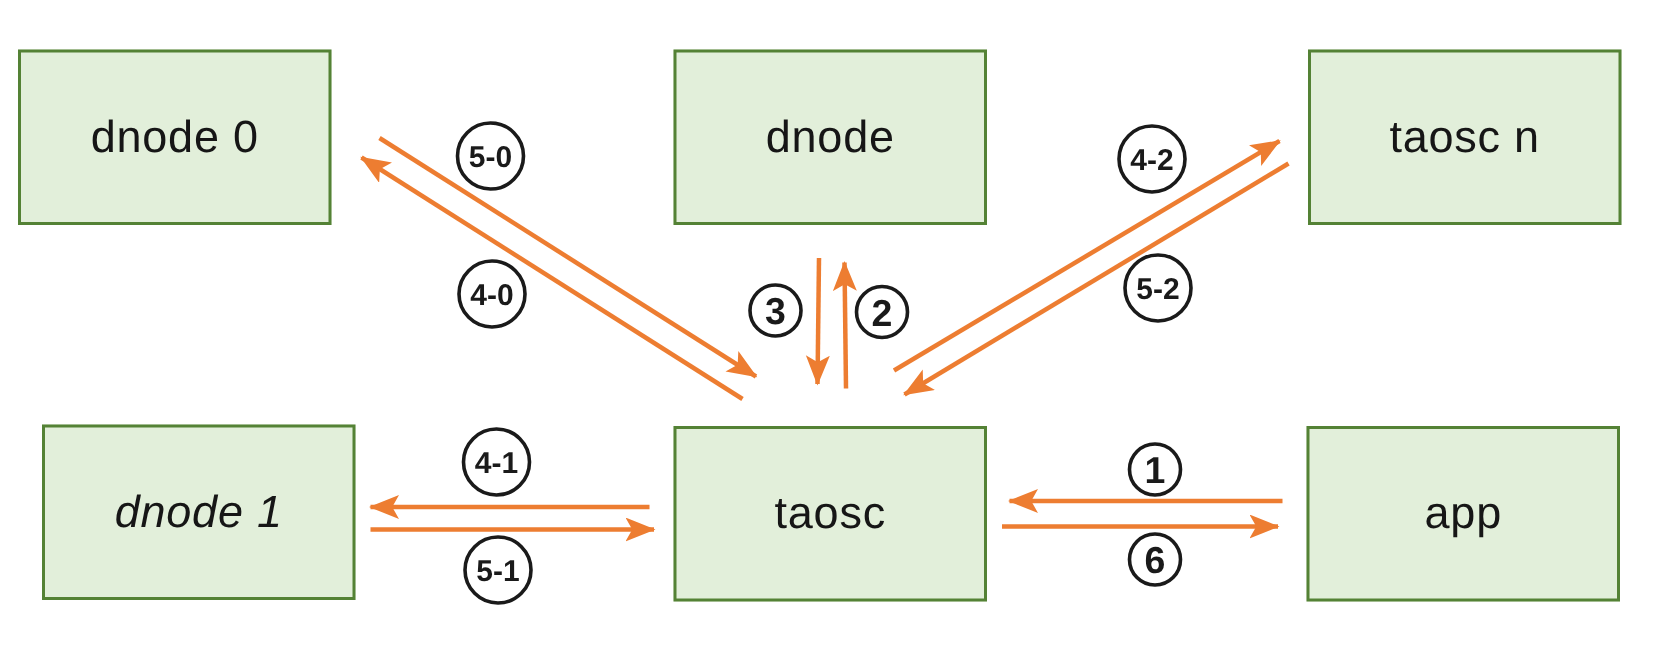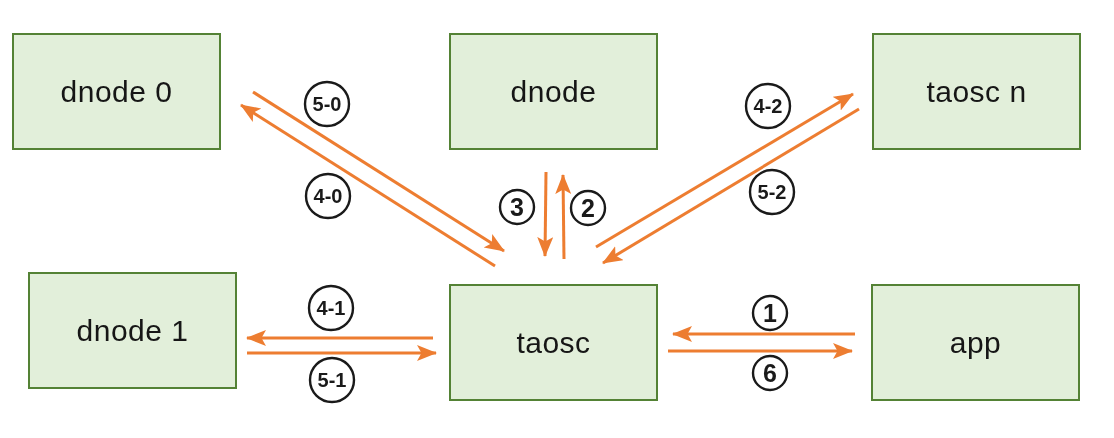--- a/index.html
+++ b/index.html
@@ -43,21 +43,21 @@
 
   <div class="node" style="left:12px;  top:33px;">
     <span>dnode 0</span>
   </div>
   <div class="node" style="left:449px; top:33px;">
     <span>dnode</span>
   </div>
   <div class="node" style="left:872px; top:33px;">
     <span>taosc n</span>
   </div>
-  <div class="node" style="left:28px;  top:272px;">
+  <div class="node" style="left:28px;  top:283px;font-style:italic;">
     <span>dnode 1</span>
   </div>
   <div class="node" style="left:449px; top:284px;">
     <span>taosc</span>
   </div>
   <div class="node" style="left:871px; top:284px;">
     <span>app</span>
   </div>
 
   <svg id="arrows" viewBox="0 0 1114 438" xmlns="http://www.w3.org/2000/svg">

